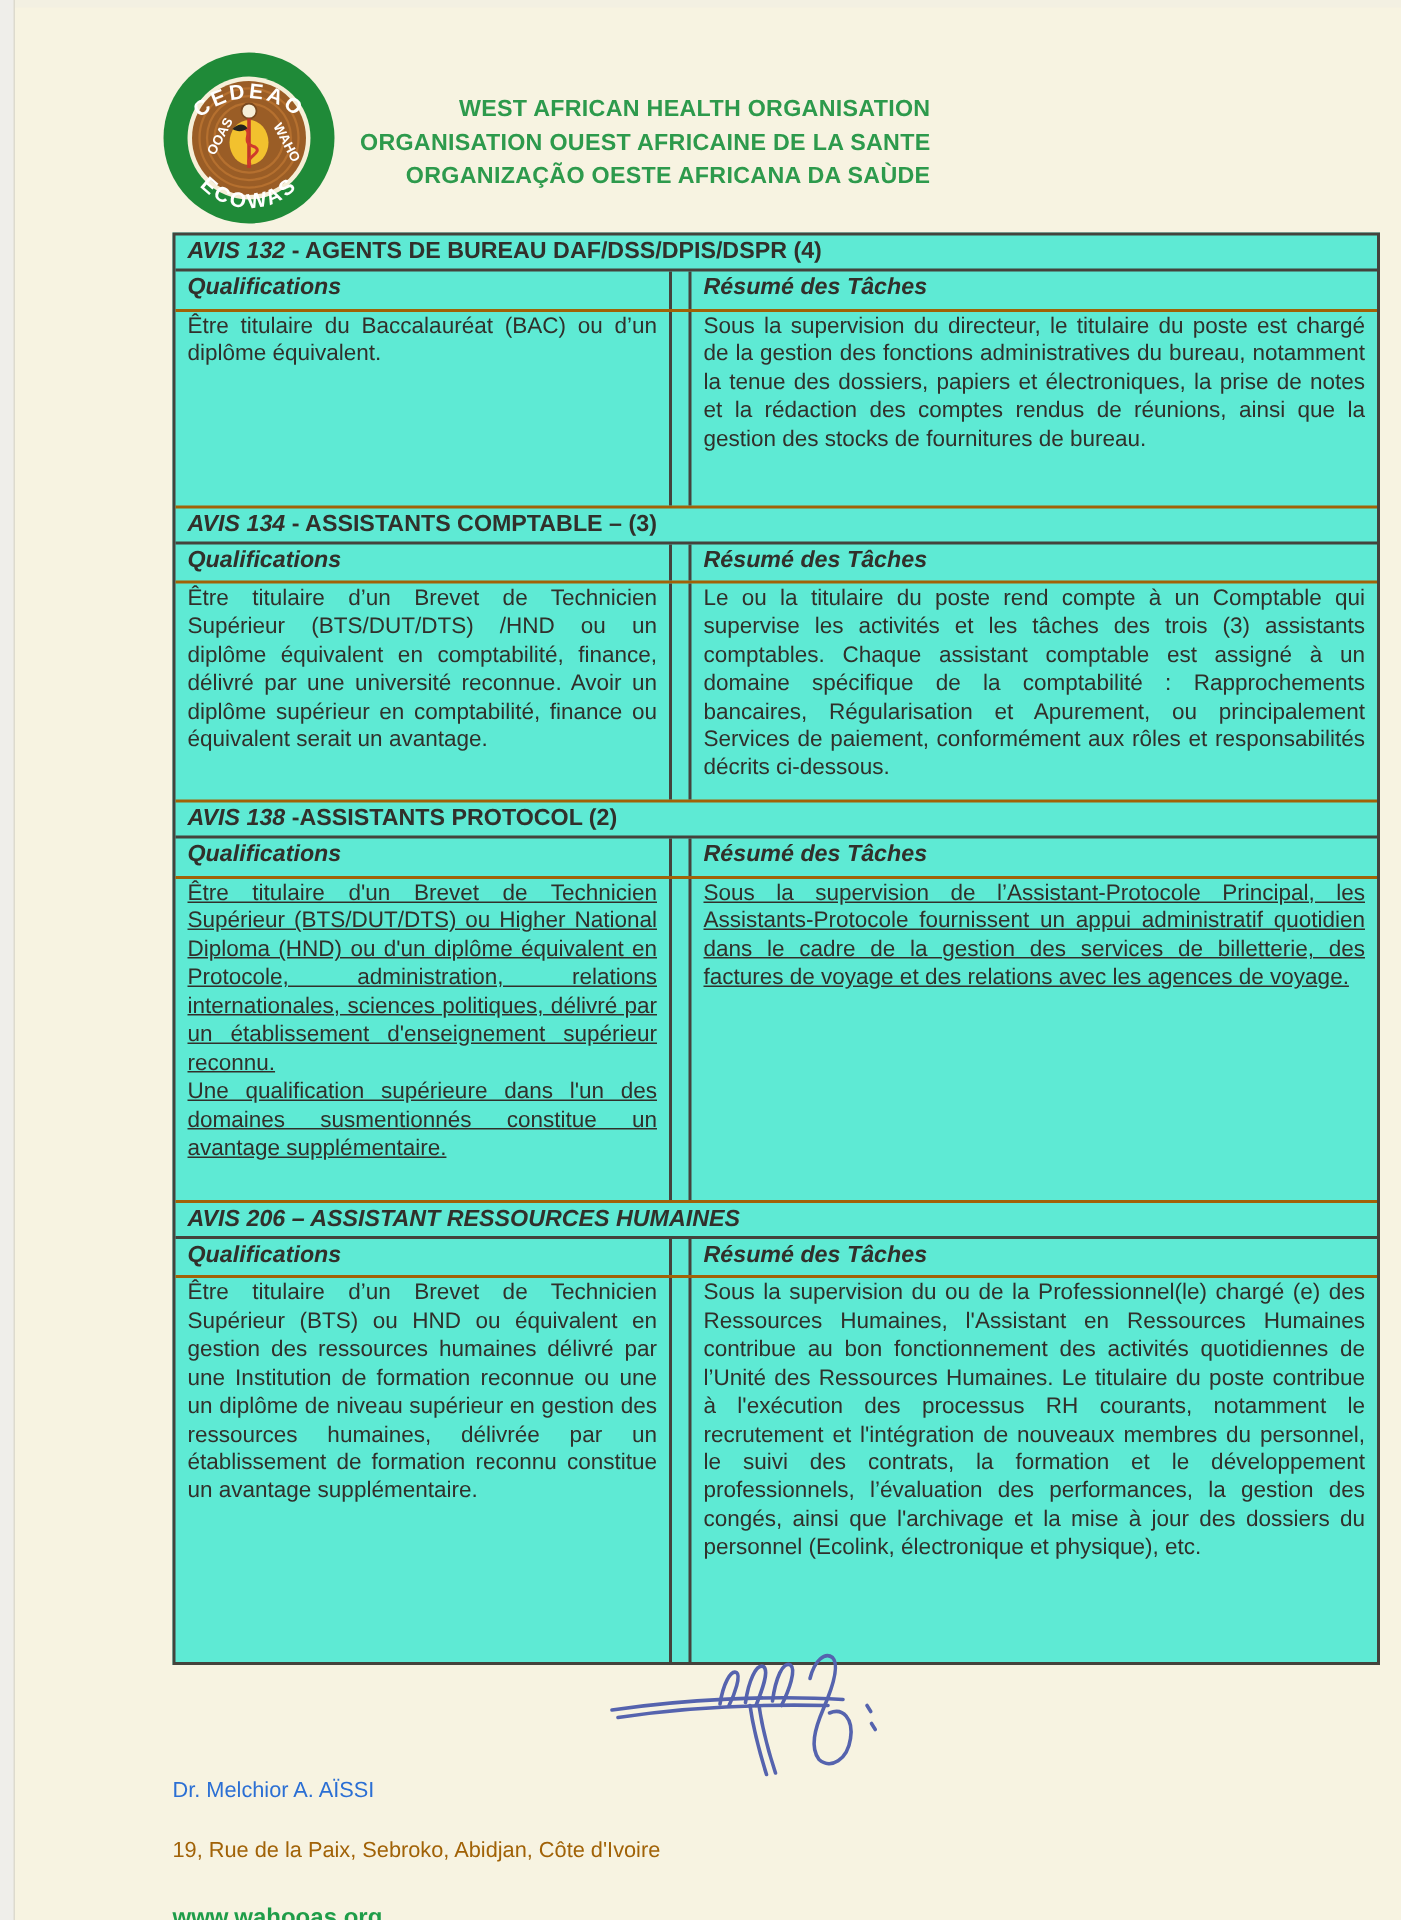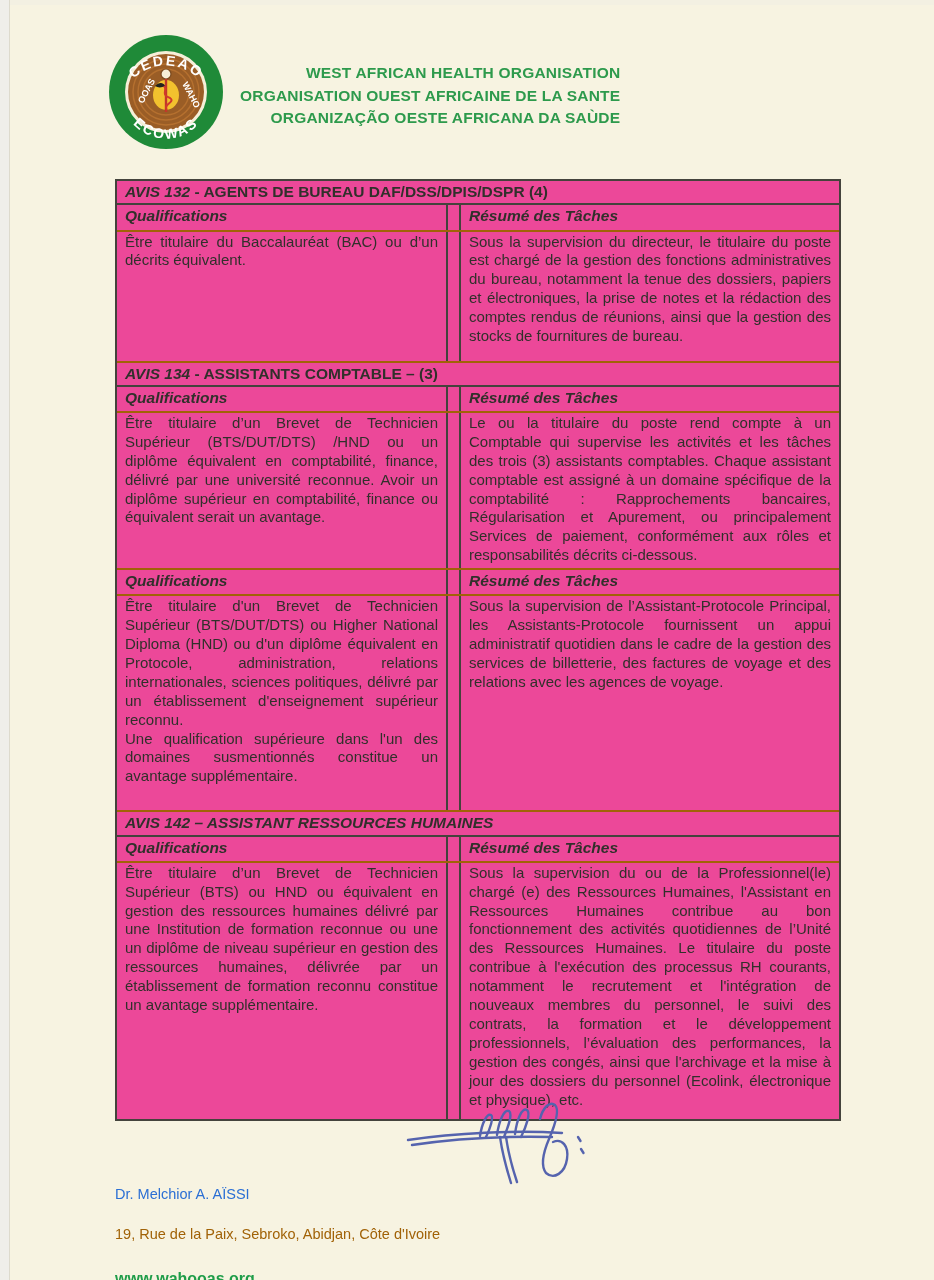--- a/index.html
+++ b/index.html
@@ -18,41 +18,41 @@
   .logo{width:120px;height:120px;flex:0 0 auto;}
   .org-names{margin-left:14px;padding-top:8px;}
   .org-names div{
     color:#2d9a4c;font-weight:bold;font-size:15.5px;line-height:1.45;
     letter-spacing:.2px;
     text-align:right;
   }
 
   
   .doc-table{
-    position:absolute;left:115px;top:155px;width:726px;box-sizing:border-box;
-    border:2px solid #44433c;background:#ec4899;margin-top:24px;
+    position:absolute;left:115px;top:155px;width:805px;box-sizing:border-box;
+    border:2px solid #44433c;background:#5eead4;
   }
   .sec-title{
     border-bottom:2px solid #44433c;padding:1px 8px 2px;
     font-size:15.5px;font-weight:bold;line-height:1.25;
   }
   .sec-title .avis{font-style:italic;}
   .sec-title.italic-all .rest{font-style:italic;}
   .t-row{display:grid;grid-template-columns:331px 13px 1fr;border-bottom:2px solid #a16207;}
   .t-row:last-child{border-bottom:none;}
   .cell{border-right:2px solid #44433c;padding:1px 8px 3px;box-sizing:border-box;}
   .cell:last-child{border-right:none;}
   .gap-cell{padding:0;}
   .col-head{font-size:15.5px;font-weight:bold;font-style:italic;line-height:1.3;}
   .body-cell{
     font-size:15px;line-height:1.26;text-align:justify;white-space:pre-line;
   }
   .row-b0 .body-cell{min-height:129px;}
   .row-b1 .body-cell{min-height:144px;}
-  .row-b2 .body-cell{min-height:214px;}
+  .row-b2 .body-cell{min-height:214px;text-decoration:underline;}
   .row-b3 .body-cell{min-height:256px;}
 
   
   .sig-block{position:absolute;left:115px;top:1088px;width:805px;}
   .sig-svg{width:235px;height:100px;display:block;margin:0 auto;}
   .sig-name{color:#2b6fd4;font-size:14.5px;margin-top:-2px;}
   .address{color:#a16207;font-size:14.5px;margin-top:24px;}
   .website{color:#1f9d49;font-size:16px;font-weight:bold;margin-top:28px;}
 </style>
 </head>
@@ -96,53 +96,56 @@
 
   <div class="sec-title">
     <span class="avis">AVIS 132</span><span class="rest"> - AGENTS DE BUREAU DAF/DSS/DPIS/DSPR (4)</span>
   </div>
   <div class="t-row">
     <div class="cell col-head">Qualifications</div>
     <div class="cell gap-cell"></div>
     <div class="cell col-head">Résumé des Tâches</div>
   </div>
   <div class="t-row row-b0">
-    <div class="cell body-cell">Être titulaire du Baccalauréat (BAC) ou d’un décrits équivalent.</div>
+    <div class="cell body-cell">Être titulaire du Baccalauréat (BAC) ou d’un diplôme équivalent.</div>
     <div class="cell gap-cell"></div>
     <div class="cell body-cell">Sous la supervision du directeur, le titulaire du poste est chargé de la gestion des fonctions administratives du bureau, notamment la tenue des dossiers, papiers et électroniques, la prise de notes et la rédaction des comptes rendus de réunions, ainsi que la gestion des stocks de fournitures de bureau.</div>
   </div>
 
   <div class="sec-title">
     <span class="avis">AVIS 134</span><span class="rest"> - ASSISTANTS COMPTABLE – (3)</span>
   </div>
   <div class="t-row">
     <div class="cell col-head">Qualifications</div>
     <div class="cell gap-cell"></div>
     <div class="cell col-head">Résumé des Tâches</div>
   </div>
   <div class="t-row row-b1">
     <div class="cell body-cell">Être titulaire d’un Brevet de Technicien Supérieur (BTS/DUT/DTS) /HND ou un diplôme équivalent en comptabilité, finance, délivré par une université reconnue. Avoir un diplôme supérieur en comptabilité, finance ou équivalent serait un avantage.</div>
     <div class="cell gap-cell"></div>
     <div class="cell body-cell">Le ou la titulaire du poste rend compte à un Comptable qui supervise les activités et les tâches des trois (3) assistants comptables. Chaque assistant comptable est assigné à un domaine spécifique de la comptabilité : Rapprochements bancaires, Régularisation et Apurement, ou principalement Services de paiement, conformément aux rôles et responsabilités décrits ci-dessous.</div>
   </div>
 
+  <div class="sec-title">
+    <span class="avis">AVIS 138</span><span class="rest"> -ASSISTANTS PROTOCOL (2)</span>
+  </div>
   <div class="t-row">
     <div class="cell col-head">Qualifications</div>
     <div class="cell gap-cell"></div>
     <div class="cell col-head">Résumé des Tâches</div>
   </div>
   <div class="t-row row-b2">
     <div class="cell body-cell">Être titulaire d'un Brevet de Technicien Supérieur (BTS/DUT/DTS) ou Higher National Diploma (HND) ou d'un diplôme équivalent en Protocole, administration, relations internationales, sciences politiques, délivré par un établissement d'enseignement supérieur reconnu.
 Une qualification supérieure dans l'un des domaines susmentionnés constitue un avantage supplémentaire.</div>
     <div class="cell gap-cell"></div>
     <div class="cell body-cell">Sous la supervision de l’Assistant-Protocole Principal, les Assistants-Protocole fournissent un appui administratif quotidien dans le cadre de la gestion des services de billetterie, des factures de voyage et des relations avec les agences de voyage.</div>
   </div>
 
   <div class="sec-title italic-all">
-    <span class="avis">AVIS 142</span><span class="rest"> – ASSISTANT RESSOURCES HUMAINES</span>
+    <span class="avis">AVIS 206</span><span class="rest"> – ASSISTANT RESSOURCES HUMAINES</span>
   </div>
   <div class="t-row">
     <div class="cell col-head">Qualifications</div>
     <div class="cell gap-cell"></div>
     <div class="cell col-head">Résumé des Tâches</div>
   </div>
   <div class="t-row row-b3">
     <div class="cell body-cell">Être titulaire d’un Brevet de Technicien Supérieur (BTS) ou HND ou équivalent en gestion des ressources humaines délivré par une Institution de formation reconnue ou une un diplôme de niveau supérieur en gestion des ressources humaines, délivrée par un établissement de formation reconnu constitue un avantage supplémentaire.</div>
     <div class="cell gap-cell"></div>
     <div class="cell body-cell">Sous la supervision du ou de la Professionnel(le) chargé (e) des Ressources Humaines, l'Assistant en Ressources Humaines contribue au bon fonctionnement des activités quotidiennes de l’Unité des Ressources Humaines.  Le titulaire du poste contribue à l'exécution des processus RH courants, notamment le recrutement et l'intégration de nouveaux membres du personnel, le suivi des contrats, la formation et le développement professionnels, l’évaluation des performances, la gestion des congés, ainsi que l'archivage et la mise à jour des dossiers du personnel (Ecolink, électronique et physique), etc.</div>

